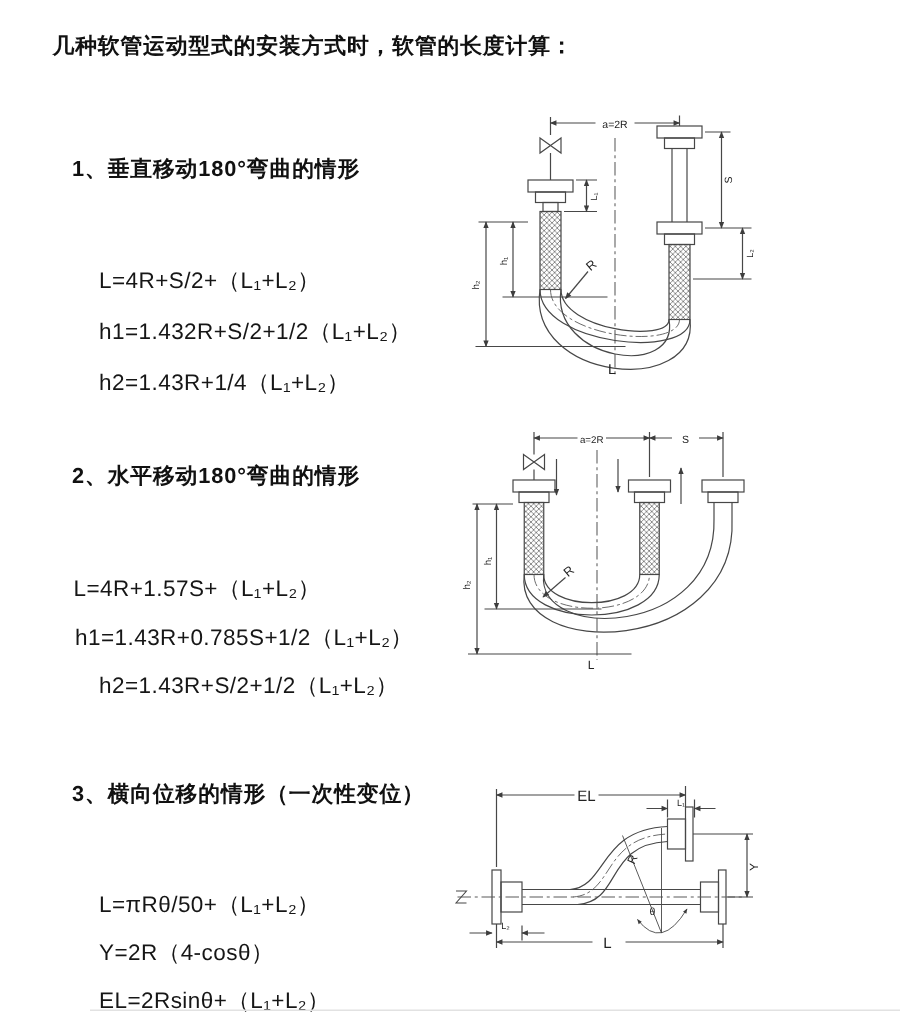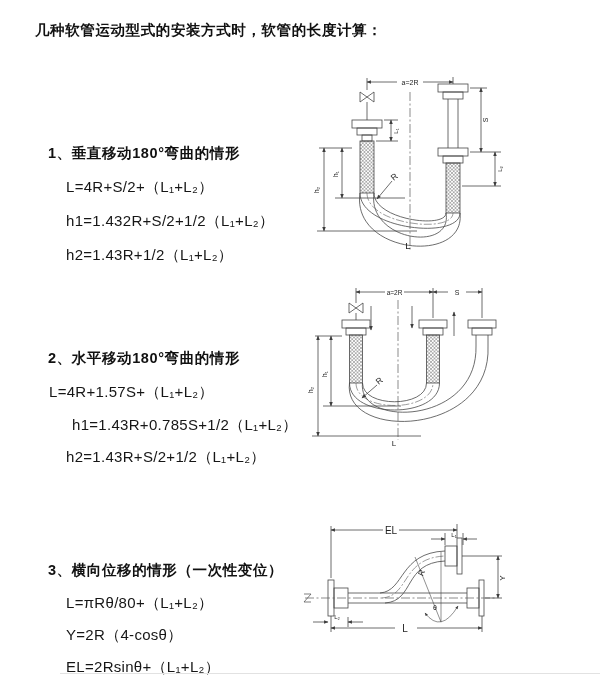--- a/index.html
+++ b/index.html
@@ -5,21 +5,21 @@
   html,body{margin:0;padding:0;background:#fff;}
   .page{
     position:relative;width:600px;height:675px;background:#ffffff;
     font-family:"Liberation Sans","DejaVu Sans",sans-serif;color:#1c1c1c;overflow:hidden;padding-left:36px;
   }
   .doc-title{
     position:absolute;left:35px;top:21px;font-size:14.5px;font-weight:600;
     letter-spacing:0.6px;color:#111;
   }
   .sec-heading{
-    position:absolute;font-size:14.5px;font-weight:600;letter-spacing:0.6px;color:#111;white-space:nowrap;margin-top:41px;
+    position:absolute;font-size:14.5px;font-weight:600;letter-spacing:0.6px;color:#111;white-space:nowrap;
   }
   .formula{
     position:absolute;font-size:15px;font-weight:500;color:#161616;
     letter-spacing:0.3px;white-space:nowrap;margin-top:43px;
   }
   .diagram{position:absolute;}
   .diagram svg{display:block;}
   .edge-r{position:absolute;top:0;right:2px;width:1px;height:675px;background:#c9c9c9;}
   .edge-b{position:absolute;left:60px;bottom:1px;width:540px;height:1px;background:#e2e2e2;}
   svg text{fill:#222;font-family:"Liberation Sans","DejaVu Sans",sans-serif;}
@@ -27,29 +27,29 @@
 </head>
 <body>
 
 <div class="page">
 
   <div class="doc-title">几种软管运动型式的安装方式时，软管的长度计算：</div>
 
   <div class="sec-heading" style="left:48px;top:103px">1、垂直移动180°弯曲的情形</div>
   <div class="formula" style="left:66px;top:135px">L=4R+S/2+（L₁+L₂）</div>
   <div class="formula" style="left:66px;top:169px">h1=1.432R+S/2+1/2（L₁+L₂）</div>
-  <div class="formula" style="left:66px;top:203px">h2=1.43R+1/2（L₁+L₂）</div>
+  <div class="formula" style="left:66px;top:203px">h2=1.43R+1/4（L₁+L₂）</div>
 
   <div class="sec-heading" style="left:48px;top:308px">2、水平移动180°弯曲的情形</div>
   <div class="formula" style="left:49px;top:340px">L=4R+1.57S+（L₁+L₂）</div>
-  <div class="formula" style="left:72px;top:373px">h1=1.43R+0.785S+1/2（L₁+L₂）</div>
+  <div class="formula" style="left:50px;top:373px">h1=1.43R+0.785S+1/2（L₁+L₂）</div>
   <div class="formula" style="left:66px;top:405px">h2=1.43R+S/2+1/2（L₁+L₂）</div>
 
   <div class="sec-heading" style="left:48px;top:520px">3、横向位移的情形（一次性变位）</div>
-  <div class="formula" style="left:66px;top:551px">L=πRθ/80+（L₁+L₂）</div>
+  <div class="formula" style="left:66px;top:551px">L=πRθ/50+（L₁+L₂）</div>
   <div class="formula" style="left:66px;top:583px">Y=2R（4-cosθ）</div>
   <div class="formula" style="left:66px;top:615px">EL=2Rsinθ+（L₁+L₂）</div>
 
   <div class="diagram" style="left:305px;top:68px;width:280px;height:200px">
     <svg width="280" height="200" viewBox="0 0 280 200">
       <defs>
         <pattern id="bp1" width="3.5" height="3.5" patternUnits="userSpaceOnUse">
           <path d="M0,3.5 L3.5,0 M0,0 L3.5,3.5" stroke="#6a6a6a" stroke-width="0.5"></path>
         </pattern>
         <marker id="ah1" viewBox="0 0 10 10" refX="9" refY="5" markerWidth="8" markerHeight="5.5" orient="auto-start-reverse">

